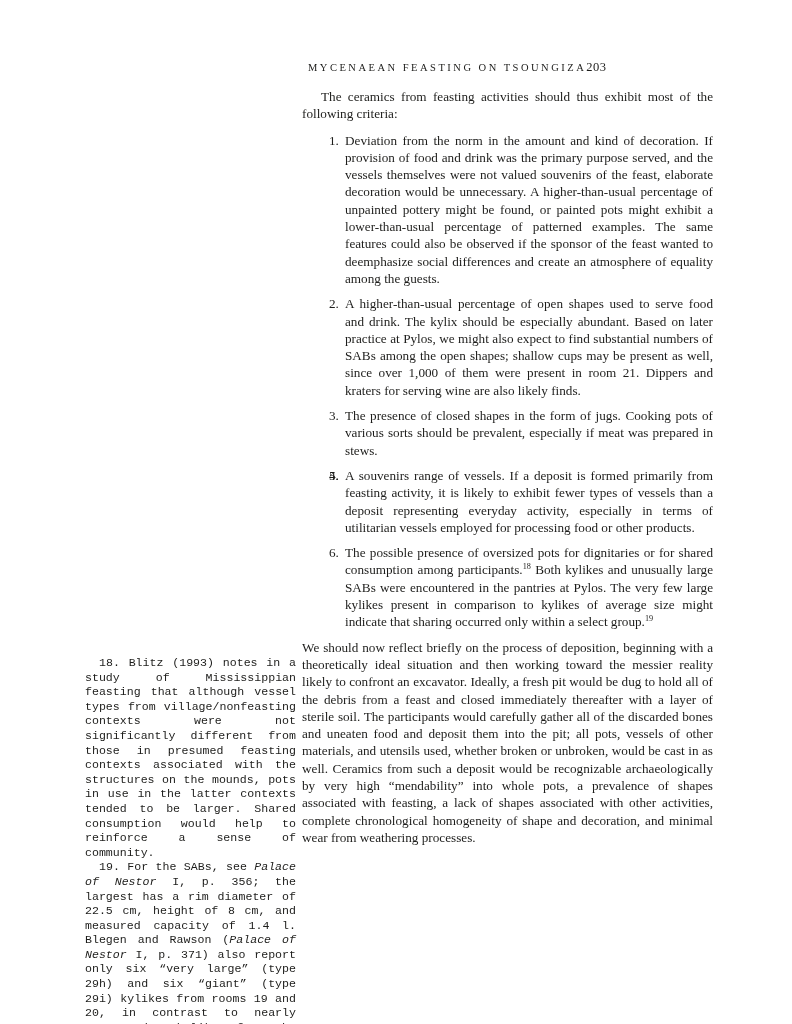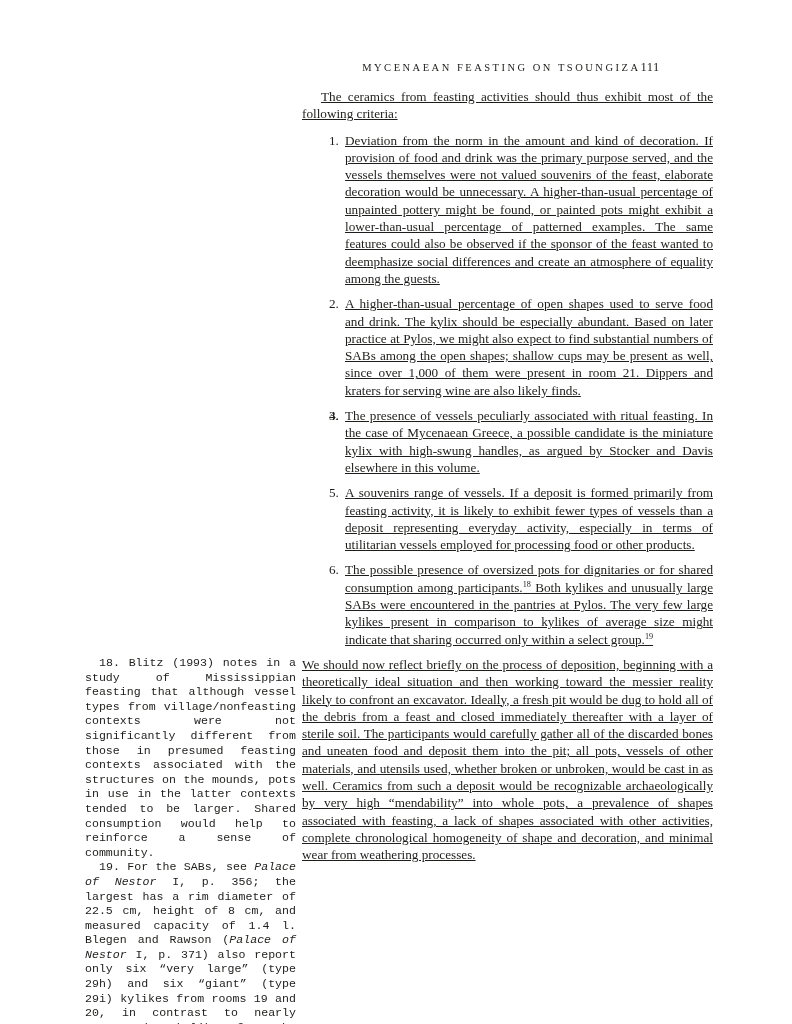--- a/index.html
+++ b/index.html
@@ -15,21 +15,21 @@
     color: #1d1d1b;
   }
 
   
   .running-header {
     position: absolute;
     top: 60px;
     left: 302px;
     width: 412px;
     display: flex;
-    justify-content: center;
+    justify-content: flex-start;
     align-items: baseline;
   }
   .head-title {
     font-size: 10.5px;
     letter-spacing: 2.5px;
     padding-left: 6px;
     white-space: nowrap;
   }
   .page-number {
     font-size: 12.5px;
@@ -39,21 +39,20 @@
   
   .body-column {
     position: absolute;
     left: 302px;
     top: 88px;
     width: 411px;
     font-size: 13.2px;
     line-height: 17.3px;
     text-align: justify;
     hyphens: auto;
-    text-decoration: underline;
     -webkit-hyphens: auto;
   }
   .para.indent { text-indent: 19px; }
   .criteria-list {
     list-style: none;
     margin-top: 9px;
     margin-bottom: 2px;
   }
   .list-item {
     position: relative;
@@ -87,21 +86,21 @@
   }
   .footnote { text-indent: 14px; }
 </style>
 </head>
 <body>
 
 <div class="sheet">
 
   <header class="running-header">
     <span class="head-title">MYCENAEAN FEASTING ON TSOUNGIZA</span>
-    <span class="page-number">111</span>
+    <span class="page-number">203</span>
   </header>
 
   <aside class="footnotes">
     <p class="footnote"><span>18. Blitz (1993) notes in a study of Mississippian feasting that although vessel types from village/nonfeasting contexts were not significantly different from those in presumed feasting contexts associated with the structures on the mounds, pots in use in the latter contexts tended to be larger. Shared consumption would help to reinforce a sense of community.</span></p>
     <p class="footnote"><span>19. For the SABs, see </span><i>Palace of Nestor</i><span> I, p. 356; the largest has a rim diameter of 22.5 cm, height of 8 cm, and measured capacity of 1.4 l. Blegen and Rawson (</span><i>Palace of Nestor</i><span> I, p. 371) also report only six “very large” (type 29h) and six “giant” (type 29i) kylikes from rooms 19 and 20, in contrast to nearly 3,000 other kylikes from the site.</span></p>
   </aside>
 
   <main class="body-column">
     <p class="para indent">The ceramics from feasting activities should thus exhibit most of the following criteria:</p>
 
@@ -109,24 +108,24 @@
       <li class="list-item">
         <span class="num">1.</span>
         <span class="item-text">Deviation from the norm in the amount and kind of decoration. If provision of food and drink was the primary purpose served, and the vessels themselves were not valued souvenirs of the feast, elaborate decoration would be unnecessary. A higher-than-usual percentage of unpainted pottery might be found, or painted pots might exhibit a lower-than-usual percentage of patterned examples. The same features could also be observed if the sponsor of the feast wanted to deemphasize social differences and create an atmosphere of equality among the guests.</span>
       </li>
       <li class="list-item">
         <span class="num">2.</span>
         <span class="item-text">A higher-than-usual percentage of open shapes used to serve food and drink. The kylix should be especially abundant. Based on later practice at Pylos, we might also expect to find substantial numbers of SABs among the open shapes; shallow cups may be present as well, since over 1,000 of them were present in room 21. Dippers and kraters for serving wine are also likely finds.</span>
       </li>
       <li class="list-item">
         <span class="num">3.</span>
+        <span class="item-text">The presence of closed shapes in the form of jugs. Cooking pots of various sorts should be prevalent, especially if meat was prepared in stews.</span>
       </li>
       <li class="list-item">
         <span class="num">4.</span>
-        <span class="item-text">The presence of vessels peculiarly associated with ritual feasting. In the case of Mycenaean Greece, a possible candidate is the miniature kylix with high-swung handles, as argued by Stocker and Davis elsewhere in this volume.</span>
       </li>
       <li class="list-item">
         <span class="num">5.</span>
         <span class="item-text">A souvenirs range of vessels. If a deposit is formed primarily from feasting activity, it is likely to exhibit fewer types of vessels than a deposit representing everyday activity, especially in terms of utilitarian vessels employed for processing food or other products.</span>
       </li>
       <li class="list-item">
         <span class="num">6.</span>
         <span class="item-text"><span>The possible presence of oversized pots for dignitaries or for shared consumption among participants.</span><sup>18</sup><span> Both kylikes and unusually large SABs were encountered in the pantries at Pylos. The very few large kylikes present in comparison to kylikes of average size might indicate that sharing occurred only within a select group.</span><sup>19</sup></span>
       </li>
     </ol>

